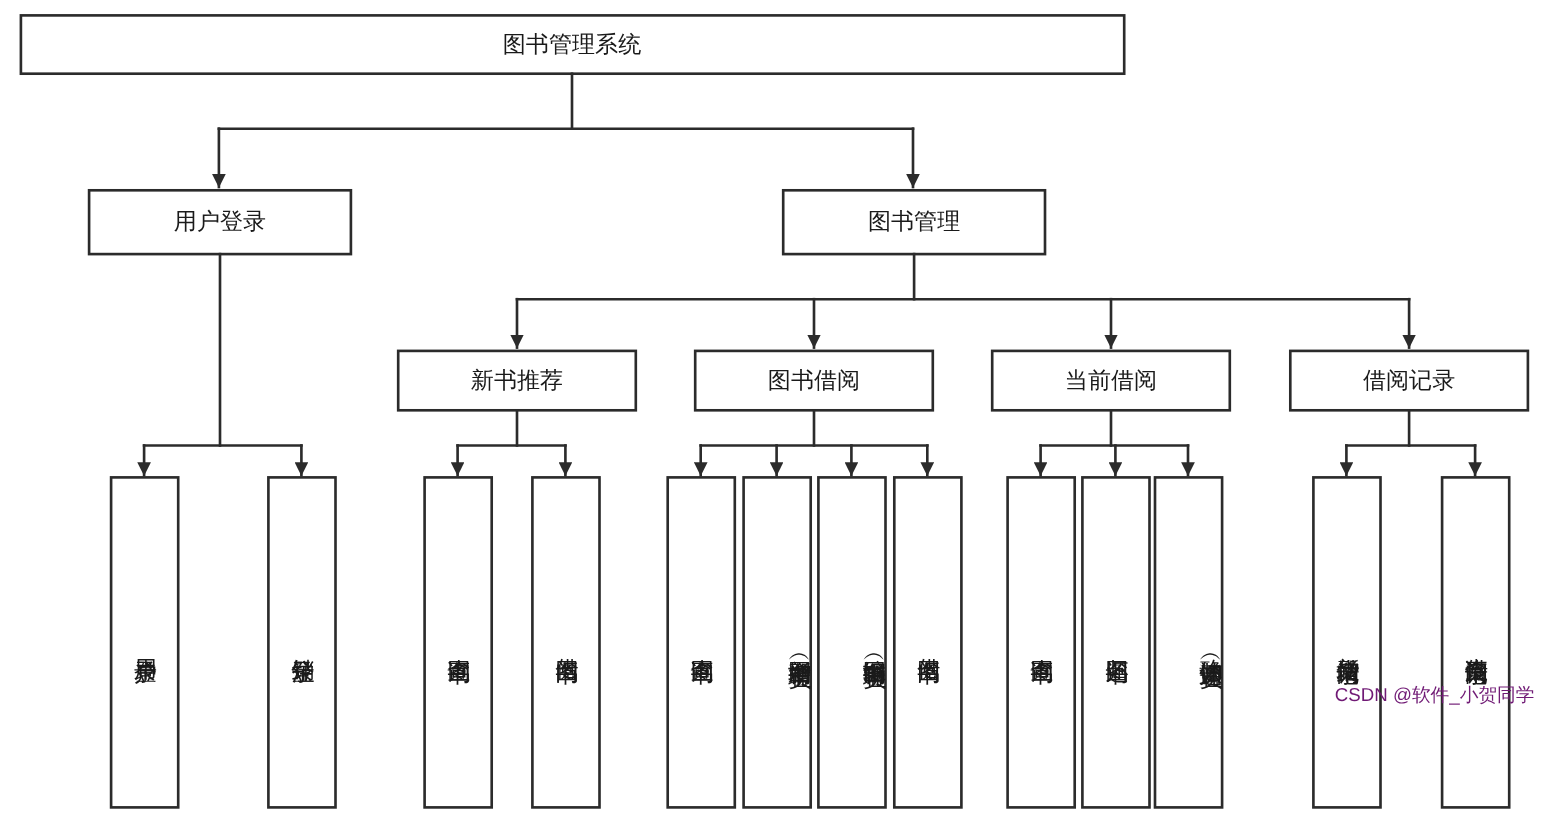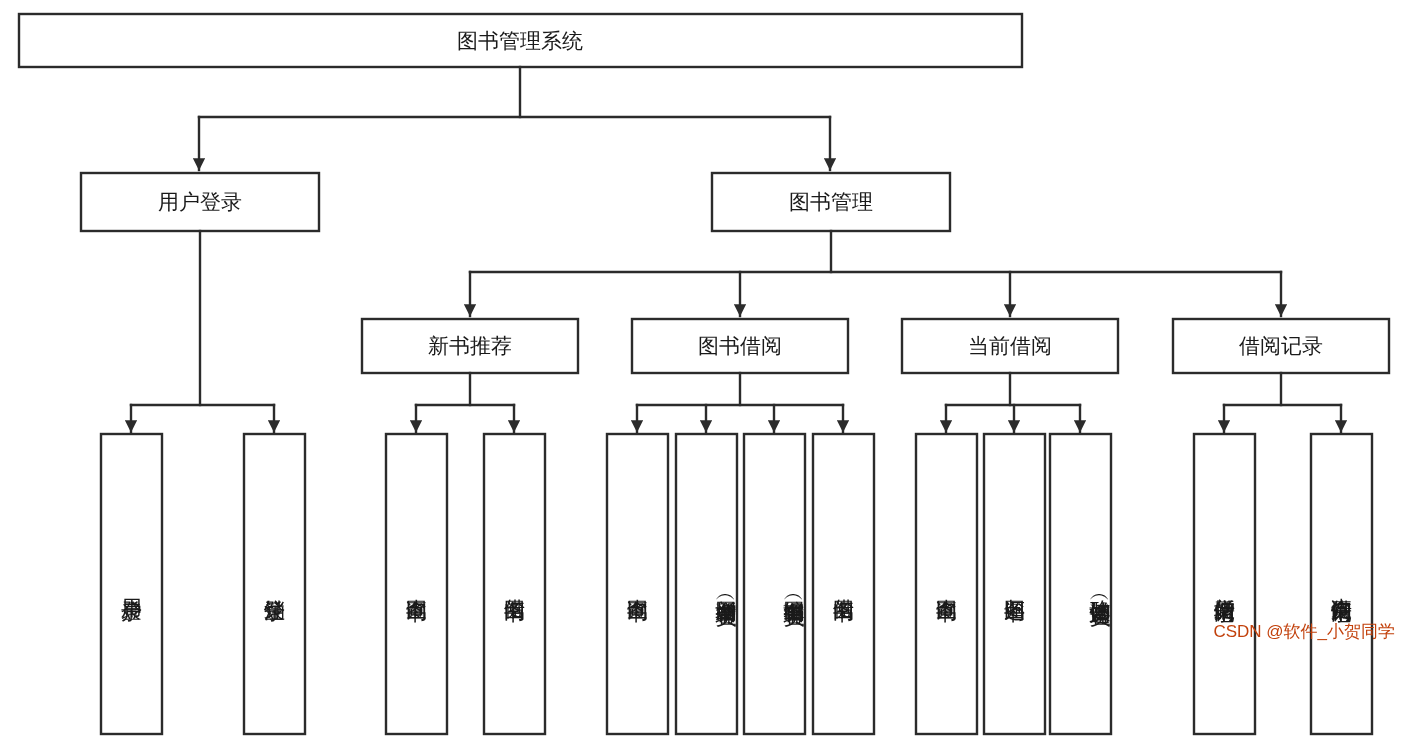--- a/index.html
+++ b/index.html
@@ -65,21 +65,21 @@
   }
   .node-label-v.centered {
     align-items: center;
   }
   #watermark {
     position: absolute;
     right: 10px;
     bottom: 6px;
     font-family: "Liberation Sans", "DejaVu Sans", sans-serif;
     font-size: 17px;
-    color: #c2410c;
+    color: #701a75;
     white-space: nowrap;
     user-select: none;
   }
 </style>
 </head>
 <body>
 
 <div id="diagram-root">
 
   <svg id="tree-svg" viewBox="0 0 1405 747">

